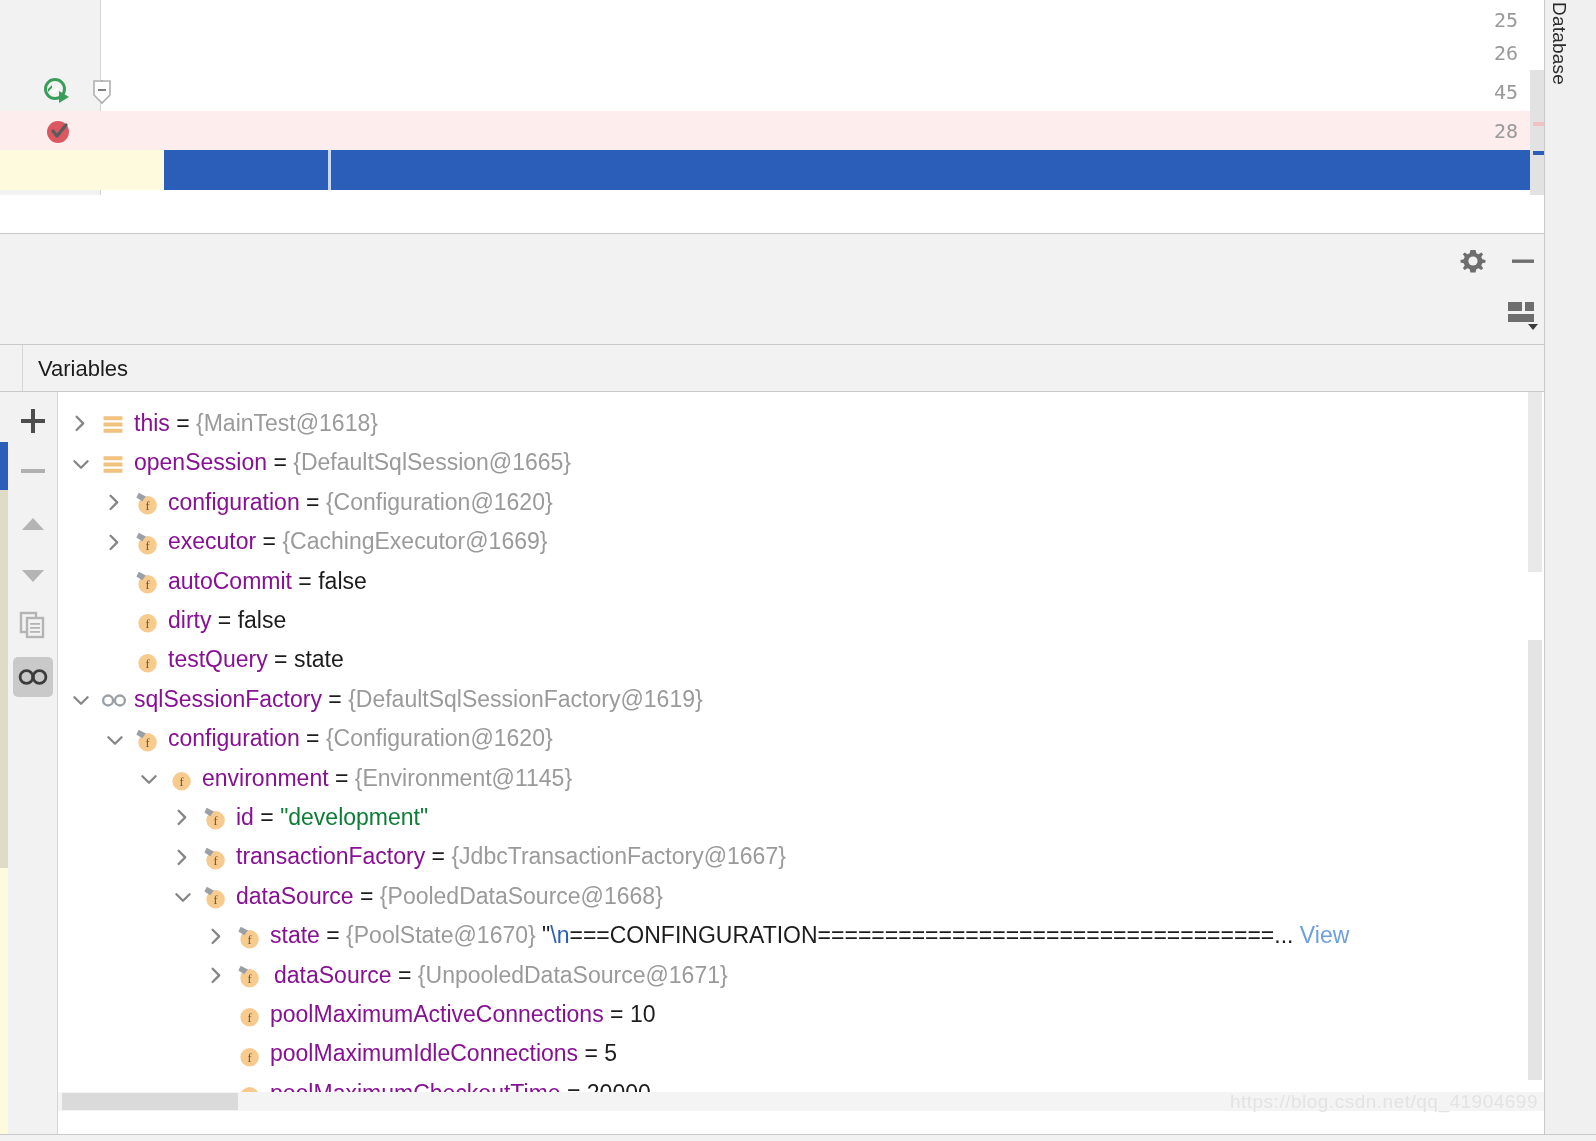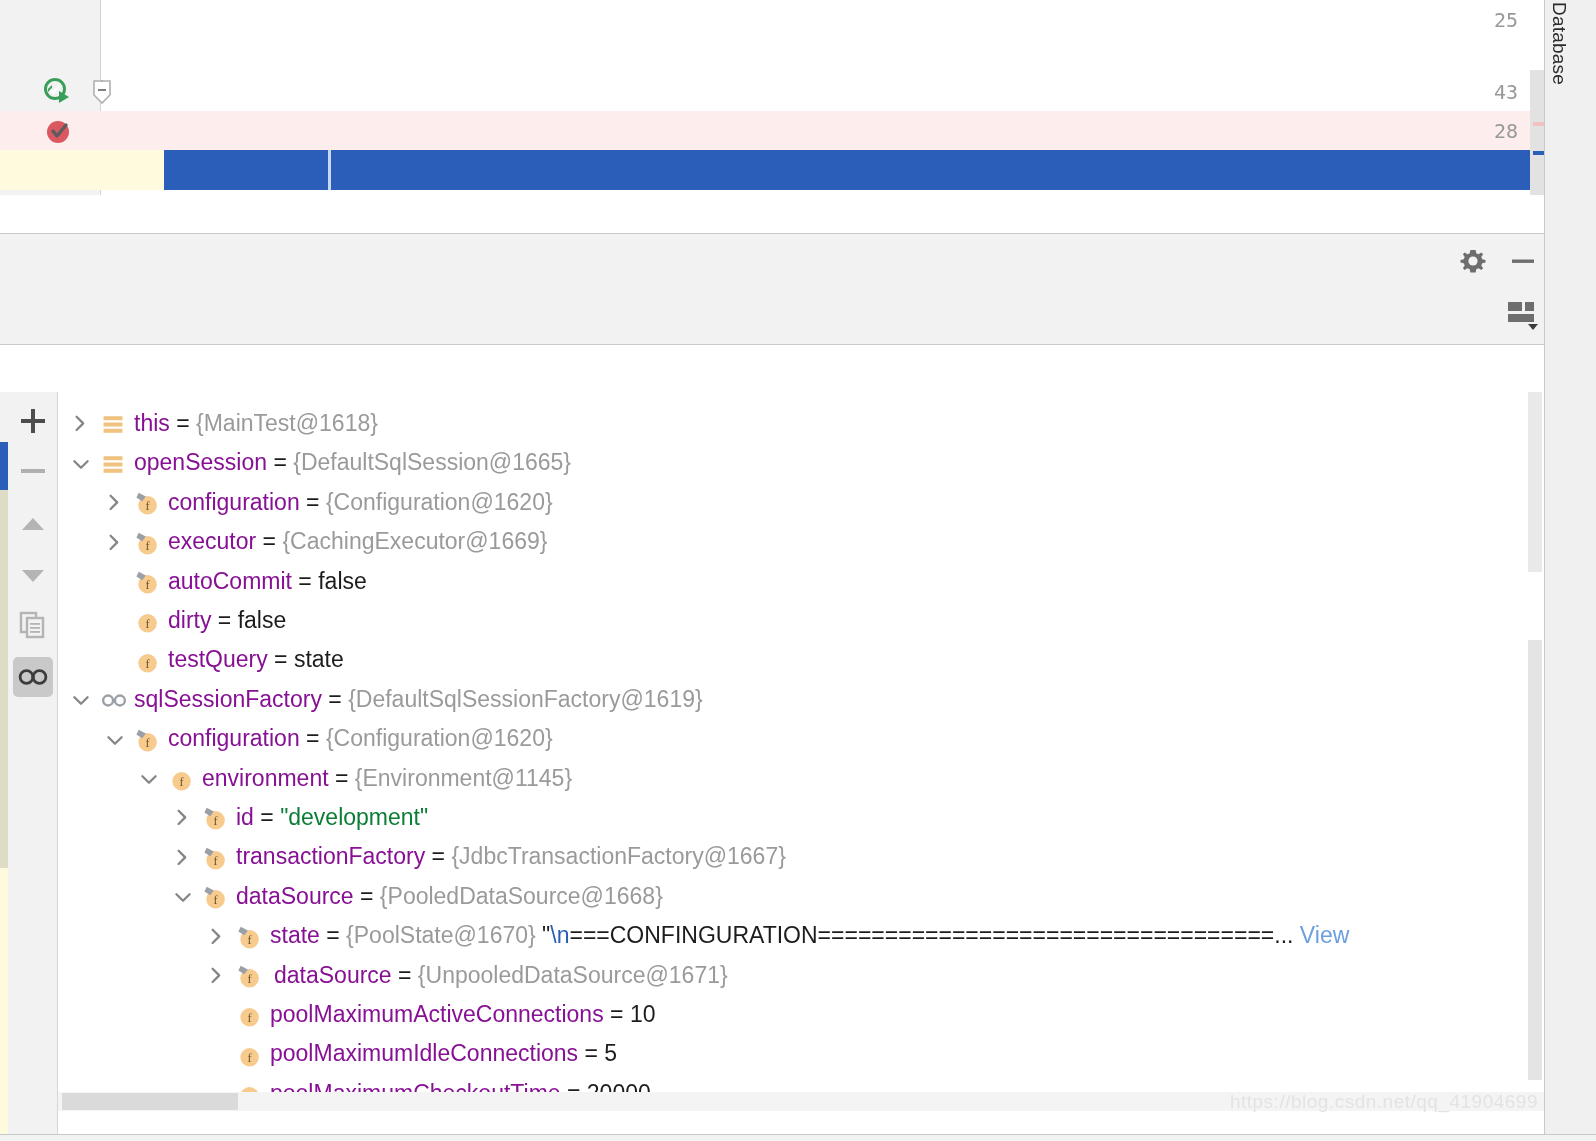--- a/index.html
+++ b/index.html
@@ -161,23 +161,27 @@
 <div id="root">
 
   <div class="editor">
     <div class="ed-gutter"></div>
     <div class="ed-gutter2"></div>
 
     <div class="codeline" style="top:0px;">
       <span class="ln" style="top:0px;">25</span>
     </div>
 
+    <div class="codeline" style="top:33px;">
+      <span class="ln" style="top:0px;">26</span>
+      <span class="code-txt ann">@Test</span>
+    </div>
 
     <div class="codeline" style="top:72px;">
-      <span class="ln" style="top:0px;">43</span>
+      <span class="ln" style="top:0px;">45</span>
       <span class="code-txt"><span class="k">public void </span><span class="mth">testQuery</span><span class="cls">(){</span></span>
     </div>
 
     <div class="codeline row28" style="top:111px;">
       <span class="ln" style="top:0px;">28</span>
       <span class="code-txt" style="left:224px;"><span class="cls">SqlSession sqlSession = </span><span class="fld">sqlSessionFactory</span><span class="cls">.openSession();</span><span class="hint">   </span><span class="hint">sqlSession: DefaultSqlSession@1665</span><span class="hint">   </span><span class="hint">sql</span></span>
     </div>
 
     <div class="codeline row29-num" style="top:150px;">
       <span class="ln" style="top:0px;">29</span>
@@ -237,20 +241,24 @@
 
   <span class="layout-btn">
     <svg width="38" height="36" viewBox="0 0 38 36">
       <rect x="4" y="6" width="14" height="9" fill="#6e6e6e"></rect>
       <rect x="21" y="6" width="9" height="9" fill="#6e6e6e"></rect>
       <rect x="4" y="18" width="26" height="8" fill="#6e6e6e"></rect>
       <path d="M24 28 l10 0 l-5 6 z" fill="#3c3c3c"></path>
     </svg>
   </span>
 
+  <div class="vars-header">
+    <div class="tab-sep"></div>
+    <div class="vars-title">Variables</div>
+  </div>
 
   <div class="left-strip"></div>
   <div class="ls-blue"></div>
   <div class="ls-olive"></div>
   <div class="ls-yellow"></div>
 
   <div class="vars-toolbar">
     <span class="vt-btn" style="top:14px;">
       <svg width="30" height="30" viewBox="0 0 30 30">
         <rect x="13" y="3" width="4" height="24" fill="#4d4d4d"></rect>

